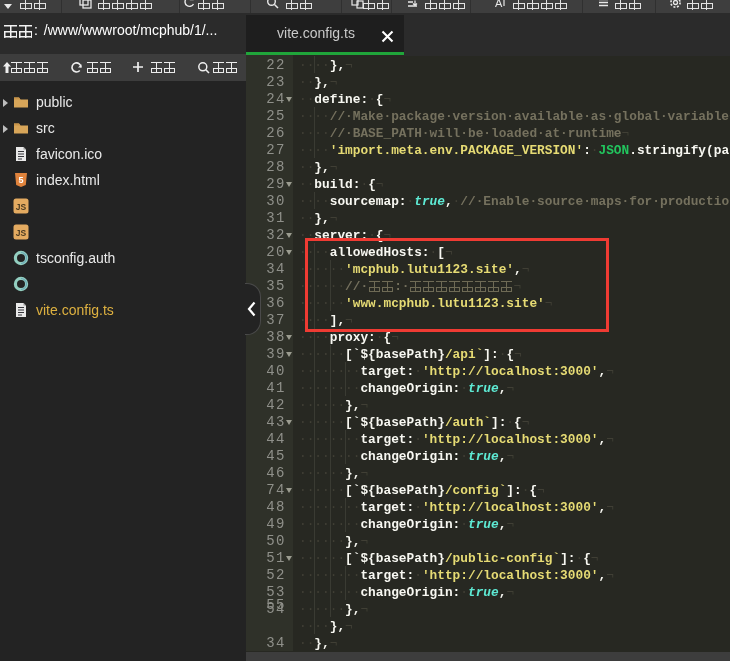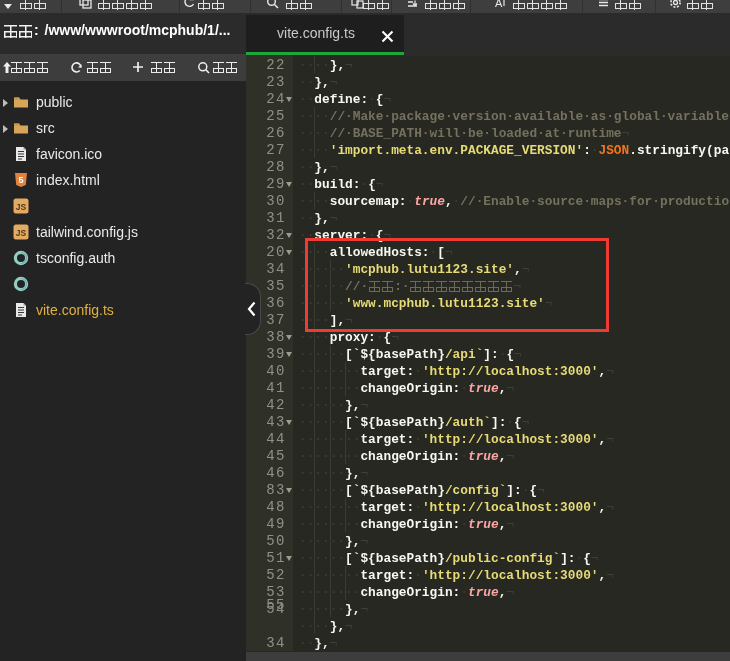--- a/index.html
+++ b/index.html
@@ -7,21 +7,21 @@
        font-family:"Liberation Sans",sans-serif;}
   .abs{position:absolute;}
   
   #tb1{left:0;top:0;width:730px;height:13px;background:#3e3e3e;overflow:hidden;z-index:5;}
   #tb1 .it{position:absolute;top:-8px;height:22px;line-height:22px;color:#e8e8e8;font-size:13px;white-space:nowrap;}
   #tb1 .sep{position:absolute;top:0;width:1px;height:13px;background:#303030;}
   #tb1 svg{position:absolute;top:-4px;}
   #sbar svg{position:absolute;top:7px;}
   
   #row2{left:0;top:13px;width:730px;height:41px;background:#2b2b2b;z-index:6;}
-  #dirtxt{position:absolute;left:3px;top:9px;color:#ffffff;font-size:14px;font-weight:bold;white-space:nowrap;}
+  #dirtxt{position:absolute;left:3px;top:9px;color:#ffffff;font-size:14px;font-weight:normal;white-space:nowrap;}
   #tab{position:absolute;left:246px;top:2px;width:158px;height:39px;background:#1e1e1e;}
   #tabname{position:absolute;left:20px;top:0;width:100px;text-align:center;line-height:37px;color:#c9c9c9;font-size:14px;}
   #green{position:absolute;left:0px;top:37px;width:158px;height:3px;background:#20a53a;}
   
   #sbar{left:0;top:54px;width:246px;height:27px;background:#3d3d3d;color:#fff;}
   #sbar .bt{position:absolute;top:0;height:27px;line-height:27px;font-size:12.5px;white-space:nowrap;}
   
   #tree{left:0;top:81px;width:246px;height:580px;background:#232323;}
   .trow{position:absolute;left:0;width:246px;height:26px;}
   .trow .nm{position:absolute;left:36px;top:0;line-height:26px;font-size:14px;color:#e9e9e9;white-space:nowrap;}
@@ -40,22 +40,22 @@
         font-family:"Liberation Mono",monospace;font-size:12.8px;line-height:17px;
         font-weight:bold;color:#f8f8f2;white-space:pre;}
   #code div{height:17px;}
   .ckA{display:inline-block;vertical-align:middle;width:12px;height:12px;margin:0 1px;background:linear-gradient(#e2e2e2,#e2e2e2) 50% 0/1.3px 100% no-repeat,linear-gradient(#e2e2e2,#e2e2e2) 0 0/100% 1.3px no-repeat,linear-gradient(#e2e2e2,#e2e2e2) 0 55%/100% 1.3px no-repeat,linear-gradient(#e2e2e2,#e2e2e2) 0 100%/100% 1.3px no-repeat,linear-gradient(#e2e2e2,#e2e2e2) 0 100%/1.3px 45% no-repeat,linear-gradient(#e2e2e2,#e2e2e2) 100% 100%/1.3px 45% no-repeat;}
   .ckB{display:inline-block;vertical-align:middle;width:13px;height:13px;margin:0 1px;background:linear-gradient(#f2f2f2,#f2f2f2) 50% 0/1.5px 100% no-repeat,linear-gradient(#f2f2f2,#f2f2f2) 0 0/100% 1.5px no-repeat,linear-gradient(#f2f2f2,#f2f2f2) 0 55%/100% 1.5px no-repeat,linear-gradient(#f2f2f2,#f2f2f2) 0 100%/100% 1.5px no-repeat,linear-gradient(#f2f2f2,#f2f2f2) 0 100%/1.5px 45% no-repeat,linear-gradient(#f2f2f2,#f2f2f2) 100% 100%/1.5px 45% no-repeat;}
   .ckC{display:inline-block;vertical-align:middle;width:11px;height:11px;margin:0 1px;background:linear-gradient(#ececec,#ececec) 50% 0/1.3px 100% no-repeat,linear-gradient(#ececec,#ececec) 0 0/100% 1.3px no-repeat,linear-gradient(#ececec,#ececec) 0 55%/100% 1.3px no-repeat,linear-gradient(#ececec,#ececec) 0 100%/100% 1.3px no-repeat,linear-gradient(#ececec,#ececec) 0 100%/1.3px 45% no-repeat,linear-gradient(#ececec,#ececec) 100% 100%/1.3px 45% no-repeat;}
   .ckD{display:inline-block;vertical-align:middle;width:11px;height:11px;margin:0 1px;background:linear-gradient(#6e6a55,#6e6a55) 50% 0/1.2px 100% no-repeat,linear-gradient(#6e6a55,#6e6a55) 0 0/100% 1.2px no-repeat,linear-gradient(#6e6a55,#6e6a55) 0 55%/100% 1.2px no-repeat,linear-gradient(#6e6a55,#6e6a55) 0 100%/100% 1.2px no-repeat,linear-gradient(#6e6a55,#6e6a55) 0 100%/1.2px 45% no-repeat,linear-gradient(#6e6a55,#6e6a55) 100% 100%/1.2px 45% no-repeat;}
   .w{color:#403f35;font-weight:normal;}
   .s{color:#e6db74;}
   .c{color:#75715e;}
-  .g{color:#f97316;font-family:Liberation Mono, monospace;}
-  .t{color:#fca5a5;font-style:italic;}
+  .g{color:#22c55e;font-family:Liberation Mono, monospace;}
+  .t{color:#5eead4;font-style:italic;}
   #hstrip{left:246px;top:652px;width:484px;height:9px;background:#3d3d3d;}
   
   #redbox{left:305px;top:238px;width:298px;height:88px;border:3px solid #ef3b33;z-index:8;}
   
   #handle{left:245px;top:283px;width:15px;height:50px;background:#232323;
           border:1px solid #4a4a4a;border-left:none;border-radius:0 14px 14px 0;z-index:9;}
 </style>
 </head>
 <body>
 
@@ -182,21 +182,20 @@
       <svg class="ic" width="16" height="16" viewBox="0 0 16 16">
         <rect x="0.5" y="0.5" width="15" height="15" rx="2.5" fill="#e3aa60"></rect>
         <text x="8" y="12" font-size="8.5" font-weight="bold" fill="#4a3a20" text-anchor="middle" font-family="Liberation Sans">JS</text>
       </svg>
     </div>
     <div class="trow" style="top:138px">
       <svg class="ic" width="16" height="16" viewBox="0 0 16 16">
         <rect x="0.5" y="0.5" width="15" height="15" rx="2.5" fill="#e3aa60"></rect>
         <text x="8" y="12" font-size="8.5" font-weight="bold" fill="#4a3a20" text-anchor="middle" font-family="Liberation Sans">JS</text>
       </svg>
-      <span class="nm">tailwind.config.js</span>
     </div>
     <div class="trow" style="top:164px">
       <svg class="ic" width="16" height="16" viewBox="0 0 16 16">
         <circle cx="8" cy="8" r="5.6" fill="none" stroke="#93cfc0" stroke-width="3.2"></circle>
         <path d="M8 2.5 a5.5 5.5 0 0 1 0 11" fill="none" stroke="#6aa7b8" stroke-width="1.2"></path>
       </svg>
       <span class="nm">tsconfig.auth</span>
     </div>
     <div class="trow" style="top:190px">
       <svg class="ic" width="16" height="16" viewBox="0 0 16 16">
@@ -252,21 +251,21 @@
       <div class="gl" style="top:293px">39</div>
       <span class="fold" style="top:299px"></span>
       <div class="gl" style="top:310px">40</div>
       <div class="gl" style="top:327px">41</div>
       <div class="gl" style="top:344px">42</div>
       <div class="gl" style="top:361px">43</div>
       <span class="fold" style="top:367px"></span>
       <div class="gl" style="top:378px">44</div>
       <div class="gl" style="top:395px">45</div>
       <div class="gl" style="top:412px">46</div>
-      <div class="gl" style="top:429px">83</div>
+      <div class="gl" style="top:429px">74</div>
       <span class="fold" style="top:435px"></span>
       <div class="gl" style="top:446px">48</div>
       <div class="gl" style="top:463px">49</div>
       <div class="gl" style="top:480px">50</div>
       <div class="gl" style="top:497px">51</div>
       <span class="fold" style="top:503px"></span>
       <div class="gl" style="top:514px">52</div>
       <div class="gl" style="top:531px">53</div>
       <div class="gl" style="top:548px">54</div>
       <div class="gl" style="top:544px">55</div>

